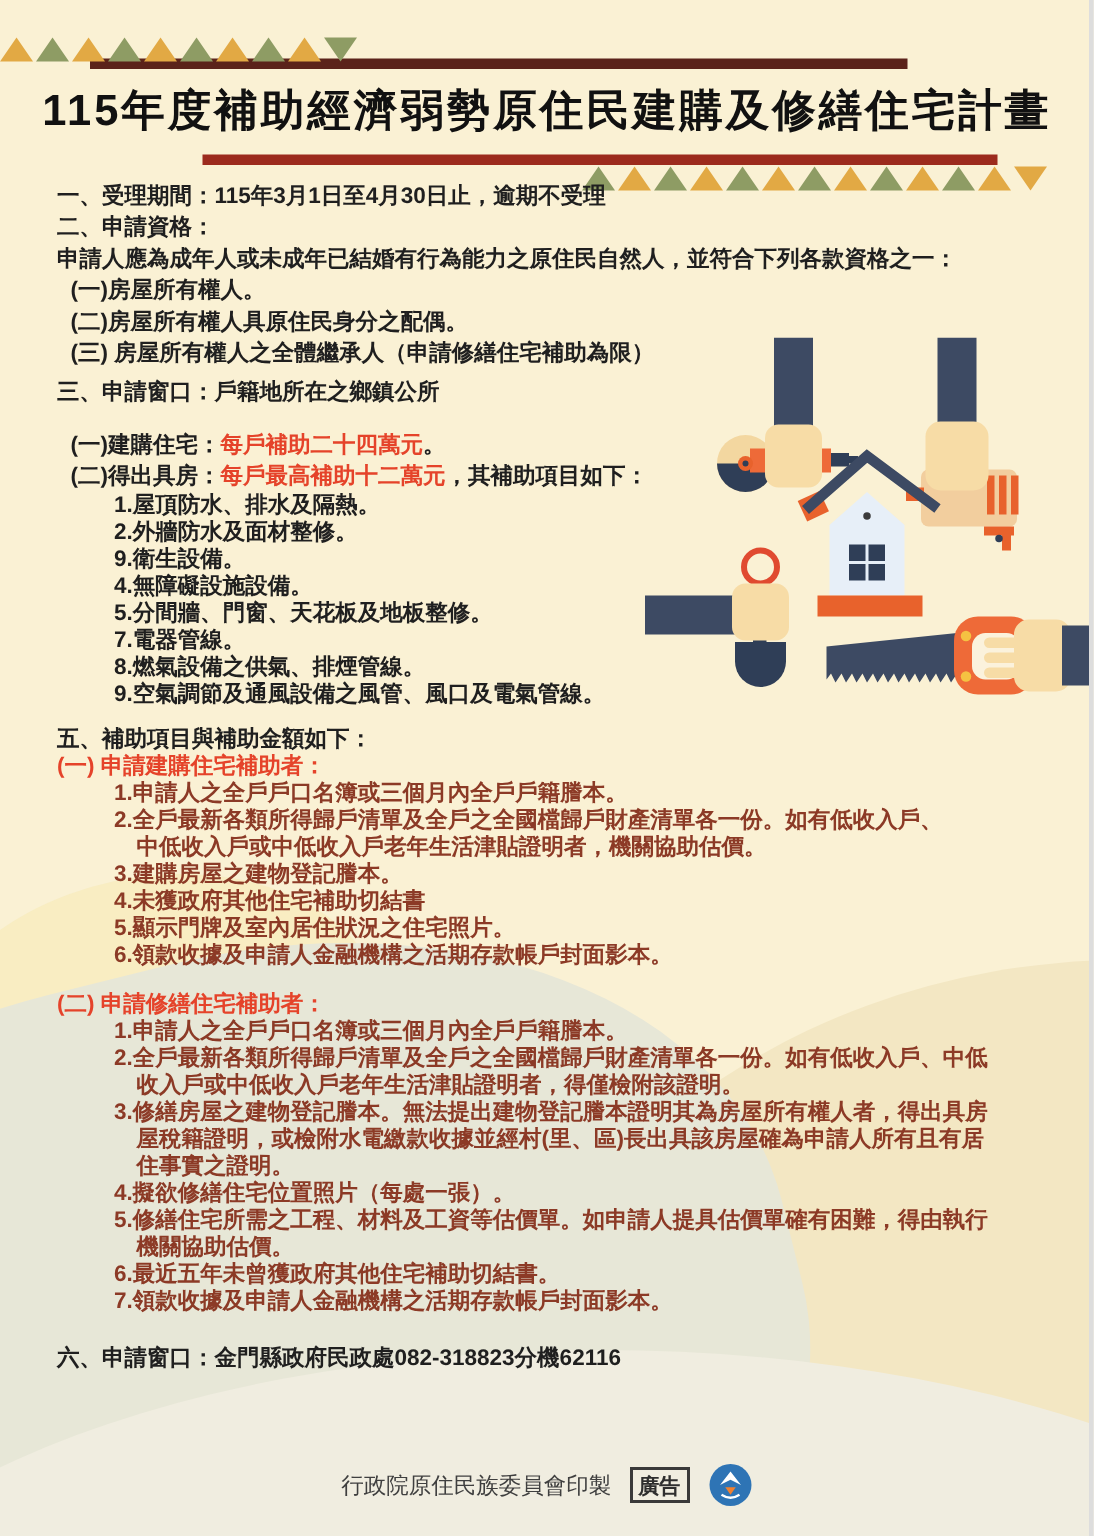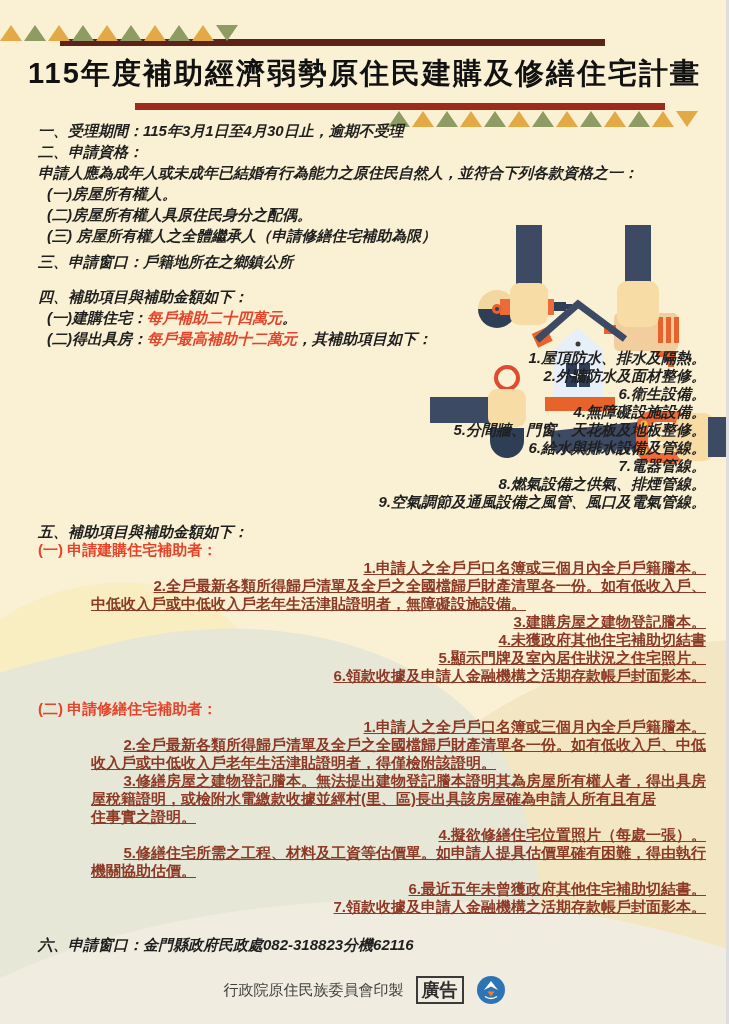--- a/index.html
+++ b/index.html
@@ -28,29 +28,29 @@
   .bar{position:absolute;height:7px;z-index:1;}
   .bar-brown{left:60px;top:39px;width:545px;background:var(--barBrown);}
   .bar-red{left:135px;top:103px;width:530px;background:var(--barRed);}
   .title{position:absolute;left:0;top:54px;width:729px;text-align:center;font-size:29px;font-weight:bold;letter-spacing:2px;color:#111;z-index:2;}
   .body-lines{position:absolute;left:38px;top:120px;width:668px;z-index:3;}
   .line{white-space:nowrap;font-weight:bold;font-size:15px;}
   .h18{height:18px;line-height:18px;}
   .h21{height:21px;line-height:21px;}
   .ind0{padding-left:0;}
   .ind1{padding-left:9px;}
-  .ind2{padding-left:38px;text-align:right;}
+  .ind2{padding-left:38px;}
   .ind3{padding-left:53px;}
-  .c-ink{color:var(--ink);font-style:italic;}
+  .c-ink{color:var(--ink);}
   .c-red{color:var(--red);}
-  .c-maroon{color:var(--maroon);text-decoration:underline;}
+  .c-maroon{color:var(--maroon);}
   .illustration{position:absolute;left:420px;top:225px;z-index:1;pointer-events:none;}
   .footer{position:absolute;left:0;top:975px;width:729px;display:flex;justify-content:center;align-items:center;gap:12px;z-index:3;}
   .print-credit{font-size:15px;color:var(--footerInk);}
-  .ad-box{border:2px solid #3a3a3a;color:#2e2e2e;font-size:18px;font-weight:bold;padding:3px 4px;line-height:1;}
+  .ad-box{border:2px solid #3a3a3a;color:#2e2e2e;font-size:14px;font-weight:bold;padding:3px 4px;line-height:1;}
   .logo-wrap{display:flex;align-items:center;gap:6px;}
   .logo-text{display:flex;flex-direction:column;align-items:center;}
   .logo-title{font-family:"Liberation Serif",serif;font-weight:bold;font-size:20px;letter-spacing:2px;color:var(--logoInk);line-height:1.1;}
   .logo-sub{font-size:6px;letter-spacing:1px;color:var(--logoSub);}
 </style>
 </head>
 <body>
 
 <div class="poster">
 
@@ -149,38 +149,36 @@
   <div class="body-lines">
       <div class="line ind0 h21 c-ink">一、受理期間：115年3月1日至4月30日止，逾期不受理</div>
       <div class="line ind0 h21 c-ink">二、申請資格：</div>
       <div class="line ind0 h21 c-ink">申請人應為成年人或未成年已結婚有行為能力之原住民自然人，並符合下列各款資格之一：</div>
       <div class="line ind1 h21 c-ink">(一)房屋所有權人。</div>
       <div class="line ind1 h21 c-ink">(二)房屋所有權人具原住民身分之配偶。</div>
       <div class="line ind1 h21 c-ink">(三) 房屋所有權人之全體繼承人（申請修繕住宅補助為限）</div>
       <div style="height: 5px;"></div>
       <div class="line ind0 h21 c-ink">三、申請窗口：戶籍地所在之鄉鎮公所</div>
       <div style="height: 14px;"></div>
-      <div class="line ind0 h21 c-ink">四、補助項目與補助金額如下：</div>
       <div class="line ind1 h21 c-ink"><span class="c-ink">(一)建購住宅：</span><span class="c-red">每戶補助二十四萬元</span><span class="c-ink">。</span></div>
       <div class="line ind1 h21 c-ink"><span class="c-ink">(二)得出具房：</span><span class="c-red">每戶最高補助十二萬元</span><span class="c-ink">，其補助項目如下：</span></div>
       <div class="line ind2 h18 c-ink">1.屋頂防水、排水及隔熱。</div>
       <div class="line ind2 h18 c-ink">2.外牆防水及面材整修。</div>
-      <div class="line ind2 h18 c-ink">6.衛生設備。</div>
+      <div class="line ind2 h18 c-ink">9.衛生設備。</div>
       <div class="line ind2 h18 c-ink">4.無障礙設施設備。</div>
       <div class="line ind2 h18 c-ink">5.分間牆、門窗、天花板及地板整修。</div>
-      <div class="line ind2 h18 c-ink">6.給水與排水設備及管線。</div>
       <div class="line ind2 h18 c-ink">7.電器管線。</div>
       <div class="line ind2 h18 c-ink">8.燃氣設備之供氣、排煙管線。</div>
       <div class="line ind2 h18 c-ink">9.空氣調節及通風設備之風管、風口及電氣管線。</div>
       <div style="height: 12px;"></div>
       <div class="line ind0 h18 c-ink">五、補助項目與補助金額如下：</div>
       <div class="line ind0 h18 c-red">(一) 申請建購住宅補助者：</div>
       <div class="line ind2 h18 c-maroon">1.申請人之全戶戶口名簿或三個月內全戶戶籍謄本。</div>
       <div class="line ind2 h18 c-maroon">2.全戶最新各類所得歸戶清單及全戶之全國檔歸戶財產清單各一份。如有低收入戶、</div>
-      <div class="line ind3 h18 c-maroon">中低收入戶或中低收入戶老年生活津貼證明者，無障礙設施設備。</div>
+      <div class="line ind3 h18 c-maroon">中低收入戶或中低收入戶老年生活津貼證明者，機關協助估價。</div>
       <div class="line ind2 h18 c-maroon">3.建購房屋之建物登記謄本。</div>
       <div class="line ind2 h18 c-maroon">4.未獲政府其他住宅補助切結書</div>
       <div class="line ind2 h18 c-maroon">5.顯示門牌及室內居住狀況之住宅照片。</div>
       <div class="line ind2 h18 c-maroon">6.領款收據及申請人金融機構之活期存款帳戶封面影本。</div>
       <div style="height: 15px;"></div>
       <div class="line ind0 h18 c-red">(二) 申請修繕住宅補助者：</div>
       <div class="line ind2 h18 c-maroon">1.申請人之全戶戶口名簿或三個月內全戶戶籍謄本。</div>
       <div class="line ind2 h18 c-maroon">2.全戶最新各類所得歸戶清單及全戶之全國檔歸戶財產清單各一份。如有低收入戶、中低</div>
       <div class="line ind3 h18 c-maroon">收入戶或中低收入戶老年生活津貼證明者，得僅檢附該證明。</div>
       <div class="line ind2 h18 c-maroon">3.修繕房屋之建物登記謄本。無法提出建物登記謄本證明其為房屋所有權人者，得出具房</div>

